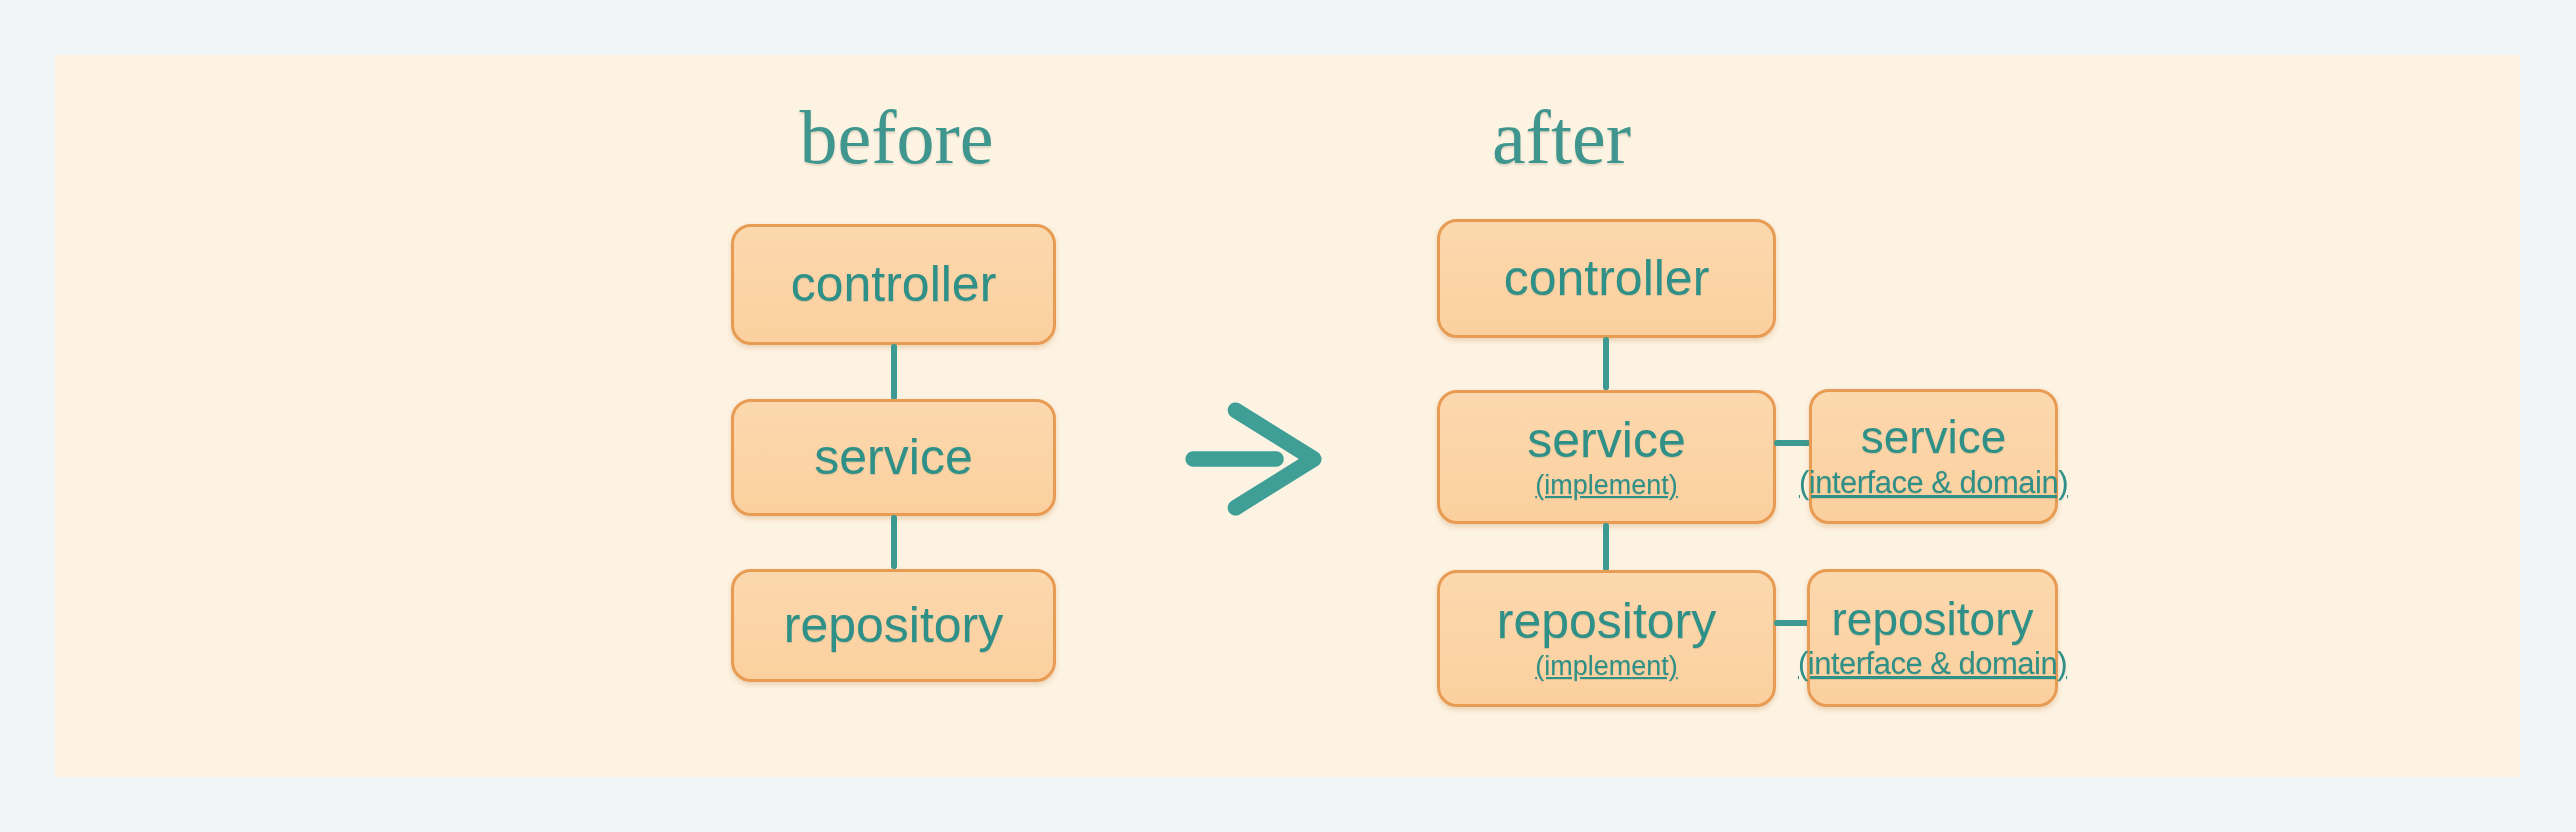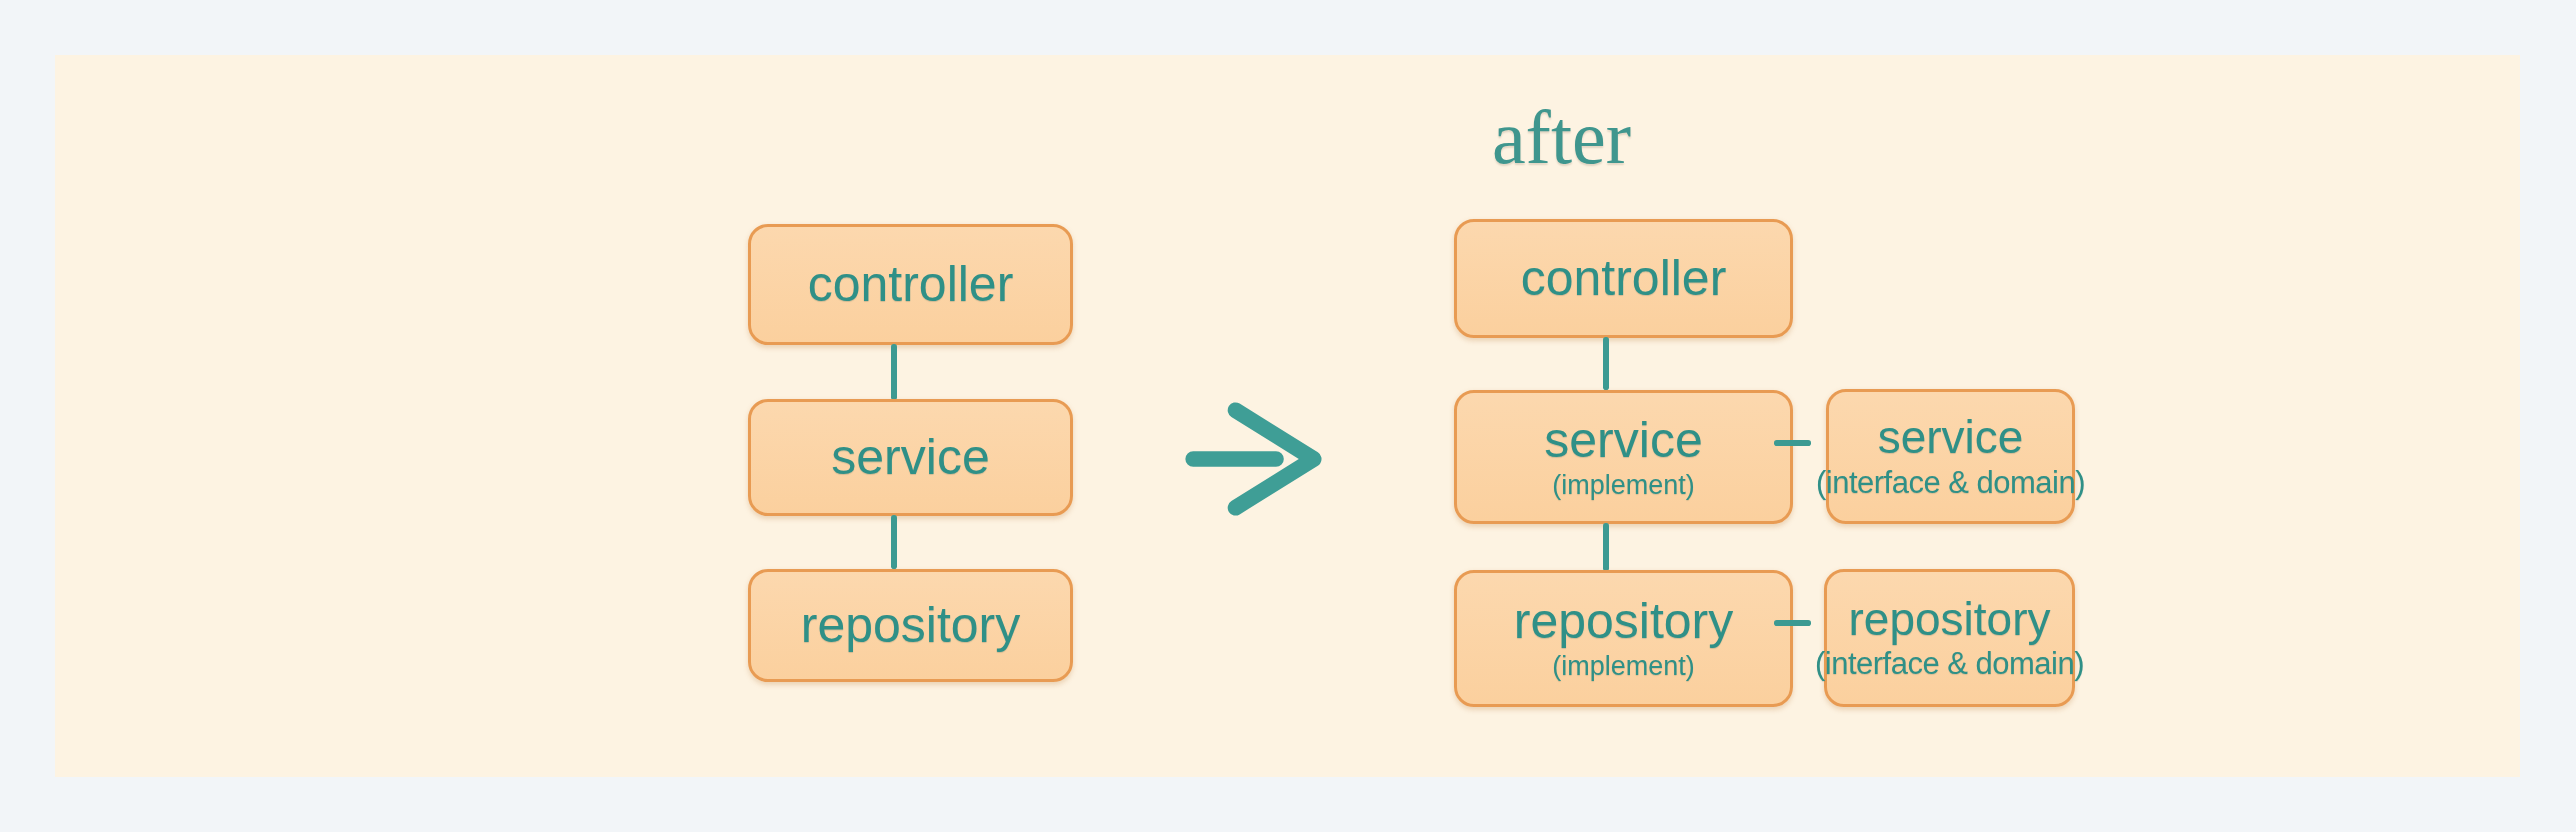--- a/index.html
+++ b/index.html
@@ -35,53 +35,54 @@
     box-sizing: border-box;
     background: linear-gradient(180deg, #fcd8ae 0%, #fbd09e 100%);
     border: 3.7px solid #e89b53;
     border-radius: 20px;
     box-shadow: 0 2.8px 5.5px rgba(190, 130, 70, 0.28);
     display: flex;
     flex-direction: column;
     align-items: center;
     justify-content: center;
     color: #2f9087;
-    margin-left: 17px;
   }
   .node .label {
     font-size: 50px;
     line-height: 1.05;
     text-shadow: 0 0.9px 0.9px rgba(20, 80, 75, 0.18);
     white-space: nowrap;
   }
   .node .sub {
     font-size: 27px;
     line-height: 1.1;
     margin-top: 4.6px;
     white-space: nowrap;
     text-shadow: 0 0.9px 0.9px rgba(20, 80, 75, 0.15);
+    text-decoration: underline;
   }
   .node .sub:empty { display: none; }
   .node.tight .label { font-size: 46px; }
   .node.tight .sub { font-size: 31px; letter-spacing: -0.5px; }
   .conn {
     position: absolute;
     background: #3c9a92;
     border-radius: 2.8px;
   }
   .conn.v { width: 5.5px; }
   .conn.h { height: 5.5px; }
   .arrow-wrap { position: absolute; left: 1129px; top: 344px; }
 </style>
 </head>
 <body>
 
 <div class="page">
   <div class="panel">
 
+    <div class="title" style="left:611px; top:44px;">before</div>
 
     <div class="node" style="left:676px; top:169px; width:325px; height:121px;">
       <div class="label">controller</div>
     </div>
 
     <div class="conn v" style="left:836px; top:289px; height:56px;"></div>
 
     <div class="node" style="left:676px; top:344px; width:325px; height:117px;">
       <div class="label">service</div>
     </div>

